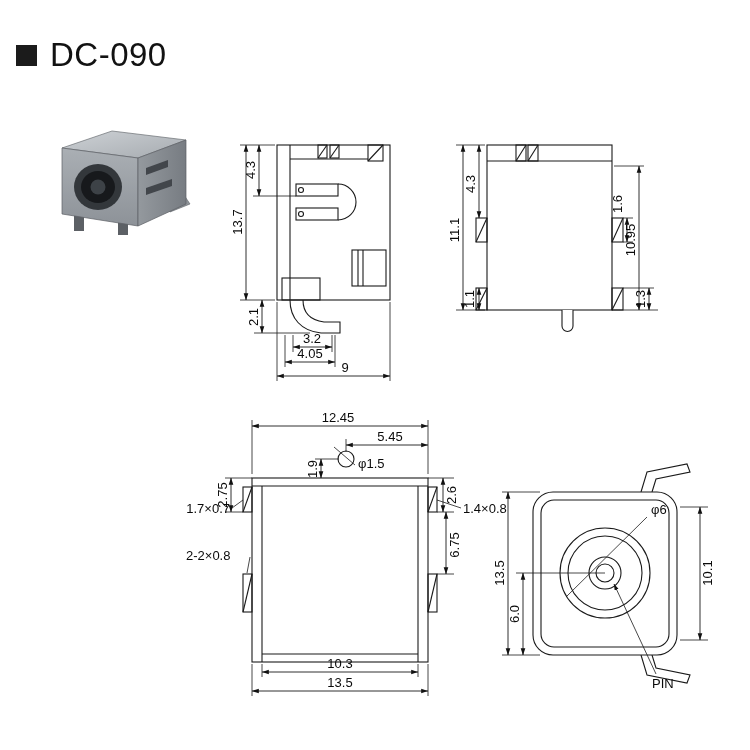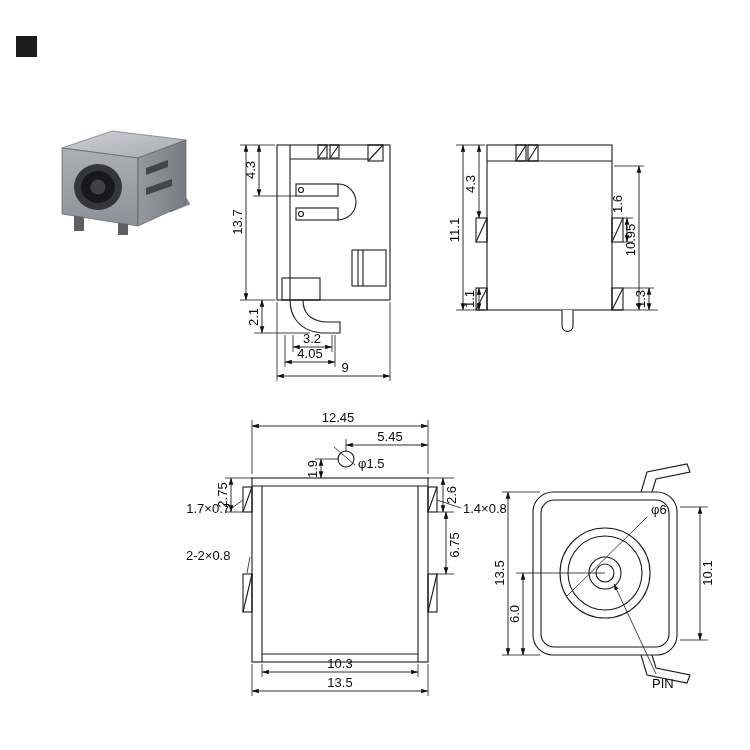--- a/index.html
+++ b/index.html
@@ -14,20 +14,21 @@
   .dim{fill:none;stroke:#1a1a1a;stroke-width:.9;}
   .ext{fill:none;stroke:#1a1a1a;stroke-width:.8;}
 </style>
 </head>
 <body>
 
 <div class="page">
 
   <div class="title">
     <span class="sq"></span>
+    <span class="tx">DC-090</span>
   </div>
 
   <svg width="750" height="750" viewBox="0 0 750 750">
     <defs>
       <marker id="arrE" viewBox="0 0 10 10" refX="9.5" refY="5" markerWidth="8" markerHeight="8" orient="auto">
         <path d="M0,1.8 L10,5 L0,8.2 Z" fill="#111"></path>
       </marker>
       <marker id="arrS" viewBox="0 0 10 10" refX="0.5" refY="5" markerWidth="8" markerHeight="8" orient="auto">
         <path d="M10,1.8 L0,5 L10,8.2 Z" fill="#111"></path>
       </marker>

